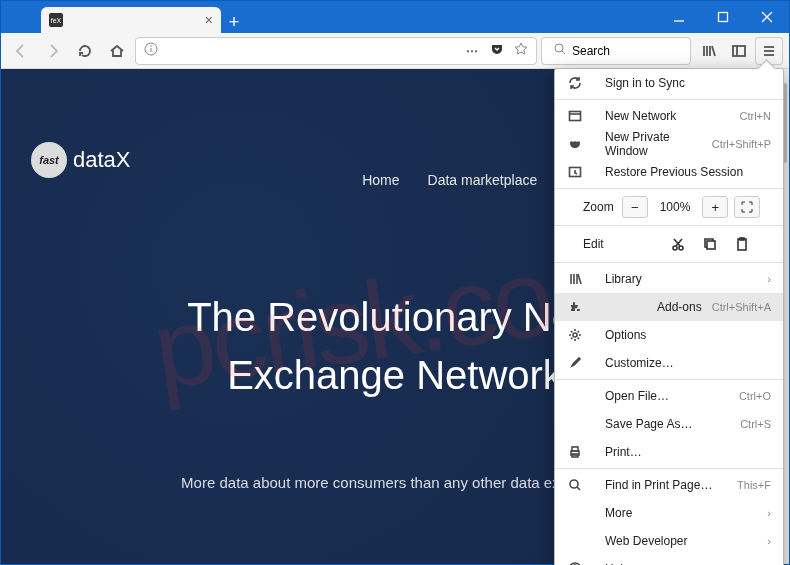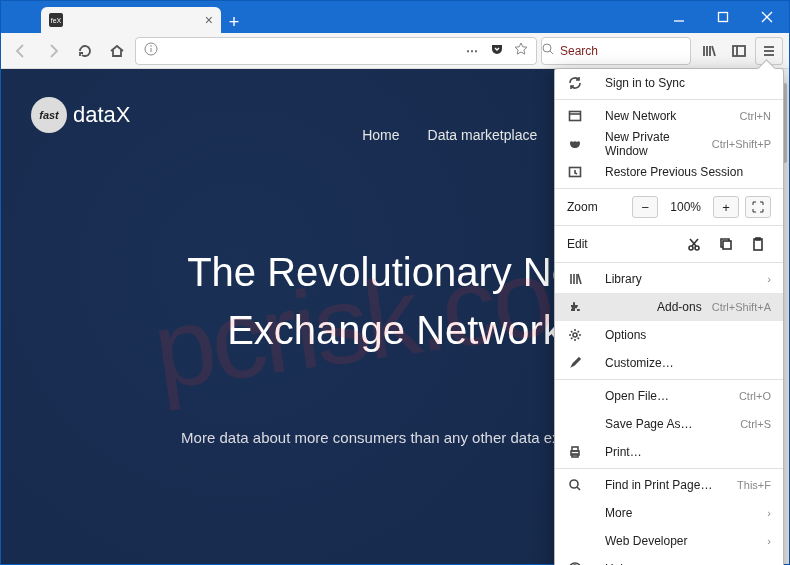--- a/index.html
+++ b/index.html
@@ -17,28 +17,28 @@
 .win-btn { width: 44px; display: flex; align-items: center; justify-content: center; color: #fff; cursor: pointer; }
 .win-btn svg { width: 12px; height: 12px; stroke: #fff; stroke-width: 1.3; fill: none; }
 
 
 .toolbar { height: 36px; background: #f5f5f6; border-bottom: 1px solid #ddd; display: flex; align-items: center; padding: 0 6px; gap: 4px; }
 .nav-btn { width: 28px; height: 28px; display: flex; align-items: center; justify-content: center; border-radius: 4px; cursor: pointer; color: #555; }
 .nav-btn.disabled { color: #bbb; }
 .nav-btn svg { width: 16px; height: 16px; stroke: currentColor; fill: none; stroke-width: 1.8; }
 .urlbar { flex: 1; height: 28px; background: #fff; border: 1px solid #ccc; border-radius: 4px; display: flex; align-items: center; padding: 0 8px; gap: 6px; font-size: 12px; color: #666; }
 .urlbar-right { margin-left: auto; display: flex; gap: 10px; align-items: center; color: #555; }
-.searchbar { width: 150px; height: 28px; background: #fff; border: 1px solid #ccc; border-radius: 4px; display: flex; align-items: center; padding: 0 0; gap: 6px; font-size: 12px; color: #7f1d1d; }
+.searchbar { width: 150px; height: 28px; background: #fff; border: 1px solid #ccc; border-radius: 4px; display: flex; align-items: center; padding: 0 12px; gap: 6px; font-size: 12px; color: #000000; }
 .tb-icons { display: flex; gap: 2px; }
 .hamburger { border: 1px solid #ccc; border-radius: 3px; }
 
 
 .content { flex: 1; position: relative; overflow: hidden; background: linear-gradient(rgba(20,40,75,0.85), rgba(20,40,75,0.85)), radial-gradient(circle at 30% 40%, #3a5a8a 0%, #1a2840 100%); }
 .watermark { position: absolute; top: 50%; left: 50%; transform: translate(-50%, -50%) rotate(-8deg); font-size: 110px; font-weight: 300; color: rgba(255, 60, 60, 0.12); letter-spacing: -4px; pointer-events: none; white-space: nowrap; }
-.page-header { display: flex; align-items: center; padding: 18px 30px 0; }
+.page-header { display: flex; align-items: center; padding: 18px 30px 0; margin-top: 45px; }
 .logo { display: flex; align-items: center; gap: 6px; color: #fff; font-size: 22px; font-weight: 300; }
 .logo-badge { width: 36px; height: 36px; border-radius: 50%; background: #dcdcdc; color: #222; display: flex; align-items: center; justify-content: center; font-size: 11px; font-style: italic; font-weight: 600; }
 .nav { margin-left: auto; display: flex; gap: 28px; padding-top: 40px;}
 .nav a { color: #e6e6e6; font-size: 14px; text-decoration: none; cursor: pointer; }
 .hero { text-align: center; color: #fff; padding: 100px 30px 0; }
 .hero h1 { font-size: 40px; font-weight: 300; line-height: 1.45; }
 .hero p { margin-top: 70px; font-size: 15px; color: #dcdce2; }
 .scrollbar { position: absolute; right: 0; top: 0; bottom: 0; width: 16px; background: #f0f0f0; border-left: 1px solid #d8d8d8; }
 .scroll-thumb { position: absolute; top: 14px; left: 2px; right: 2px; height: 80px; background: #c1c1c1; border-radius: 2px; }
 .scroll-arrow { position: absolute; left: 0; right: 0; height: 14px; display: flex; align-items: center; justify-content: center; font-size: 9px; color: #777; }
@@ -47,21 +47,21 @@
 .menu-panel { position: absolute; top: 68px; right: 6px; width: 230px; background: #fff; border: 1px solid #b8b8b8; border-radius: 3px; box-shadow: 0 6px 20px rgba(0,0,0,0.35); font-size: 12px; color: #222; z-index: 10; }
 .menu-panel::before { content: ""; position: absolute; top: -7px; right: 10px; width: 12px; height: 12px; background: #fff; border-left: 1px solid #b8b8b8; border-top: 1px solid #b8b8b8; transform: rotate(45deg); }
 .menu-item { display: flex; align-items: center; height: 28px; padding: 0 12px; gap: 10px; cursor: pointer; position: relative; }
 .menu-item:hover, .menu-item.highlight { background: #e8e8e8; text-align: right; }
 .menu-item .mi-icon { width: 16px; height: 16px; display: flex; align-items: center; justify-content: center; color: #4a4a4a; flex-shrink: 0; }
 .menu-item .mi-icon svg { width: 14px; height: 14px; stroke: currentColor; fill: none; stroke-width: 1.6; }
 .menu-item .mi-label { flex: 1; margin-left: 12px; }
 .menu-item .mi-accel { color: #888; font-size: 11px; }
 .menu-item .mi-chevron { color: #888; font-size: 11px; }
 .menu-sep { height: 1px; background: #e0e0e0; margin: 2px 0; }
-.menu-row { display: flex; align-items: center; height: 32px; padding: 0 12px; gap: 8px; }
+.menu-row { display: flex; align-items: center; height: 32px; padding: 0 28px; gap: 8px; }
 .menu-row .row-label { width: 50px; }
 .menu-row .row-btns { flex: 1; display: flex; justify-content: flex-end; gap: 6px; align-items: center; }
 .zoom-btn { width: 26px; height: 22px; border: 1px solid #ccc; border-radius: 3px; display: flex; align-items: center; justify-content: center; font-size: 13px; cursor: pointer; background: #f8f8f8; }
 .zoom-val { padding: 0 6px; }
 .edit-btn { width: 26px; height: 22px; display: flex; align-items: center; justify-content: center; cursor: pointer; }
 .edit-btn svg { width: 14px; height: 14px; stroke: #333; fill: none; stroke-width: 1.6; }
 </style>
 </head>
 <body>
 

